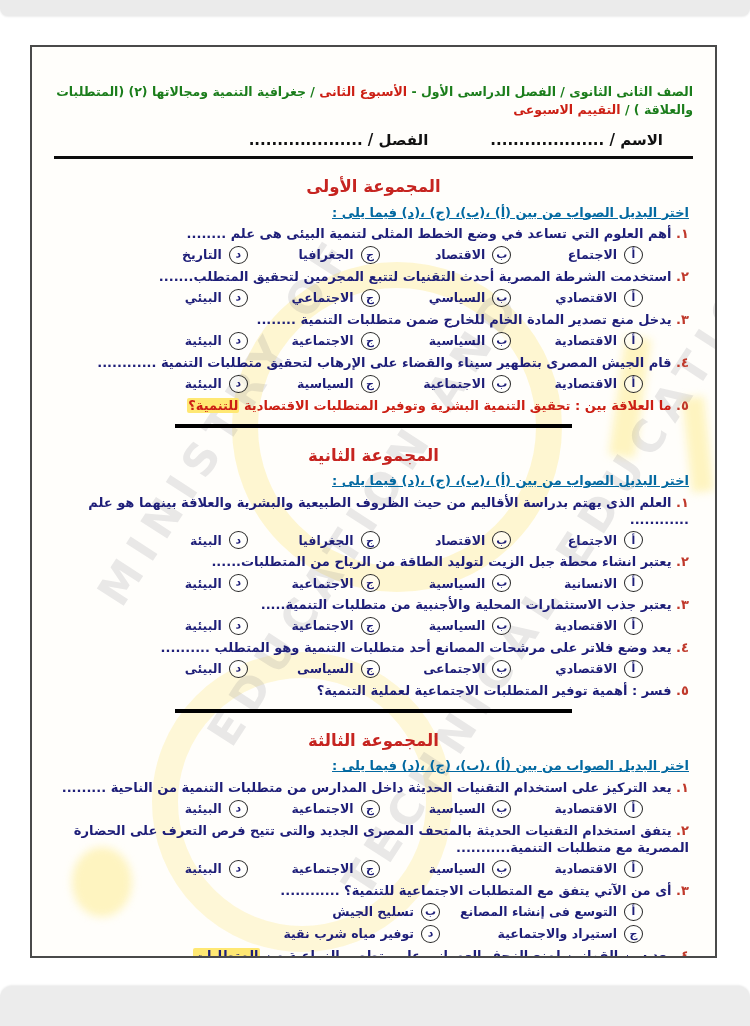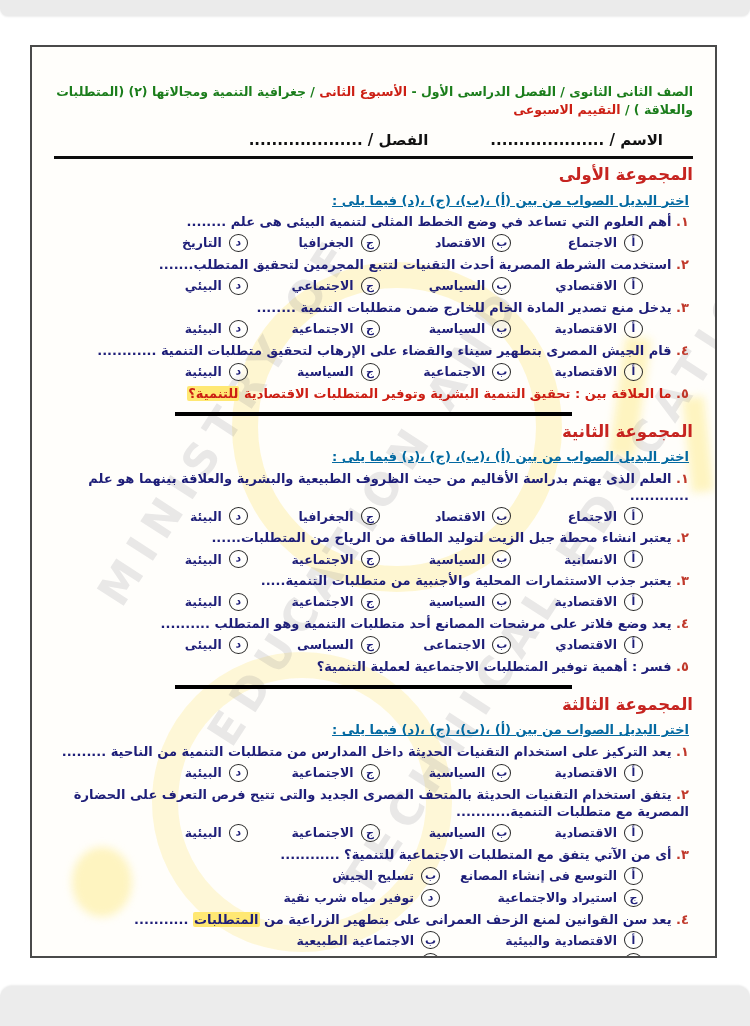--- a/index.html
+++ b/index.html
@@ -49,22 +49,22 @@
   }
   .seg-green { color:#1b7d1b; }
   .seg-red   { color:#cc1f14; }
   .name-row {
     display:flex; margin-top:12px; padding-right:30px; gap:62px;
     font-size:15px; font-weight:bold; color:#111;
   }
   .rule-full { margin-top:7px; border-top:3.5px solid #0c0c0c; }
   .rule-mid  { width:62%; margin:9px auto 0; border-top:4px solid #000; }
   .group-title {
-    color:#c62420; font-size:16.5px; font-weight:bold;
-    margin-top:5px; line-height:1.3;
+    text-align:center; color:#c62420; font-size:16.5px; font-weight:bold;
+    margin-top:17px; line-height:1.3;
   }
   .instruction {
     margin:6px 4px 0 0; font-size:13px; font-weight:bold; color:#0369a1;
     text-decoration:underline; line-height:1.35;
   }
   .q-line { margin:5px 4px 0 0; font-size:13px; font-weight:bold; line-height:1.3; }
   .q-line .q-num { color:#c0392b; }
   .q-navy { color:#1e1e78; }
   .q-red  { color:#cc1f14; }
   .hl { background:#ffe873; padding:0 1px; border-radius:2px; }

